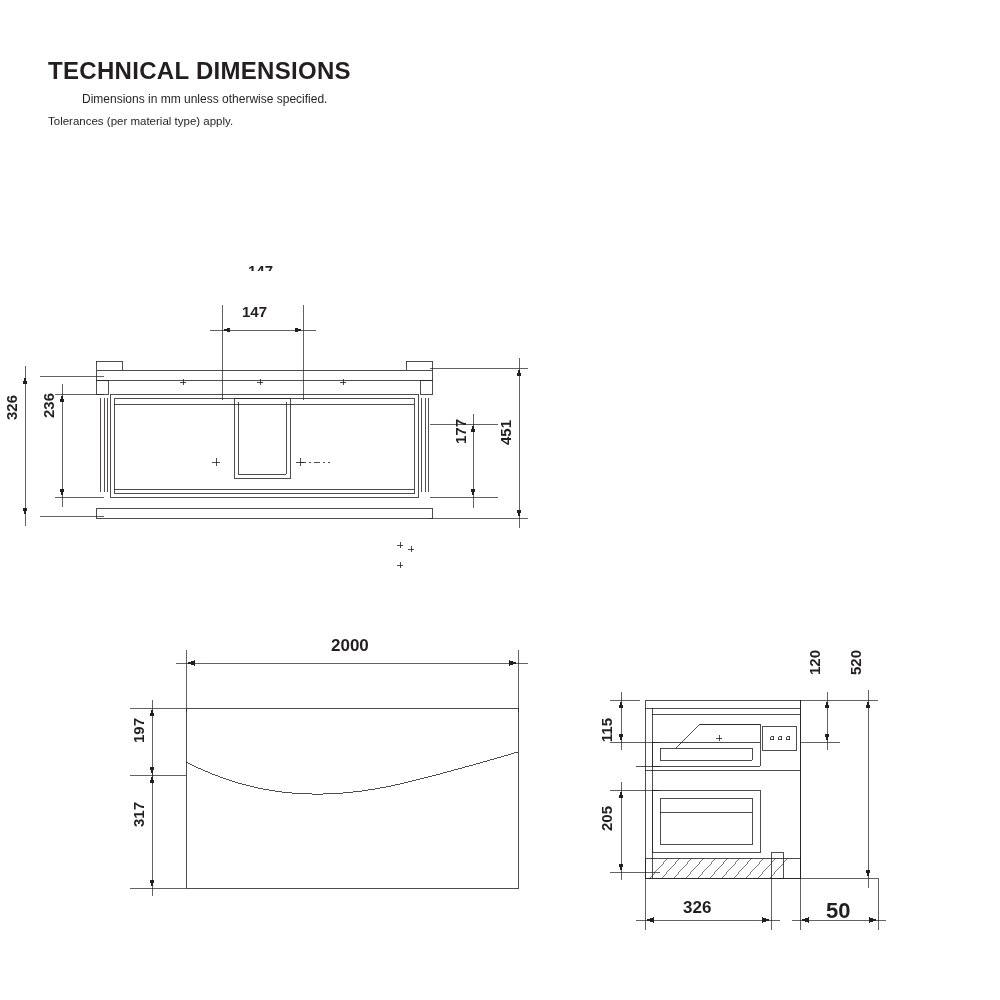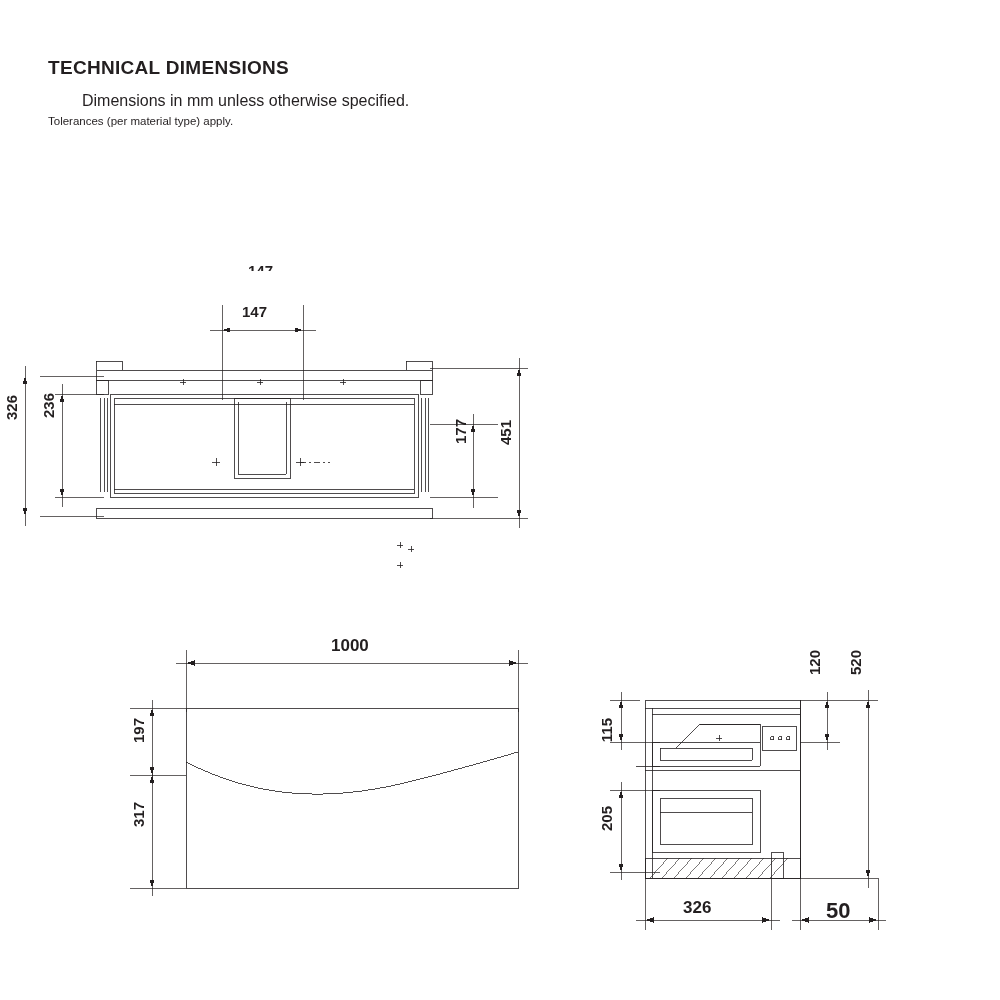--- a/index.html
+++ b/index.html
@@ -9,23 +9,23 @@
     font-family:"Liberation Sans", sans-serif;
     color:#231f20;
     position:relative;
     overflow:hidden;
   }
   .page{position:absolute;inset:0;}
 
   
   .title{
     position:absolute;left:48px;top:57px;
-    font-size:19px;font-weight:bold;letter-spacing:.3px;
-  }
-  .sub1{position:absolute;left:48px;top:92px;font-size:16px;padding-left:34px;}
+    font-size:24px;font-weight:bold;letter-spacing:.3px;
+  }
+  .sub1{position:absolute;left:48px;top:92px;font-size:12px;padding-left:34px;}
   .sub2{position:absolute;left:48px;top:115px;font-size:11.5px;text-align:center;}
 
   .brand{
     position:absolute;left:672px;top:118px;
     font-size:40px;font-weight:300;letter-spacing:-0.5px;
     color:#3b3b3b;
     font-family:"DejaVu Sans", sans-serif;
   }
   .brand .x{
     display:inline-block;position:relative;top:-9px;
@@ -291,21 +291,21 @@
   </svg>
 
   <div class="ghost" style="left:248px;top:262px;">147</div>
 
   <div class="dim" style="left:242px;top:303px;">147</div>
   <div class="vert" style="left:3px;top:395px;">326</div>
   <div class="vert" style="left:40px;top:393px;">236</div>
   <div class="vert" style="left:452px;top:419px;">177</div>
   <div class="vert" style="left:497px;top:420px;">451</div>
 
-  <div class="dim" style="left:331px;top:636px;font-size:17px;">1000</div>
+  <div class="dim" style="left:331px;top:636px;font-size:17px;">2000</div>
   <div class="vert" style="left:130px;top:718px;">197</div>
   <div class="vert" style="left:130px;top:802px;">317</div>
 
   <div class="vert" style="left:806px;top:650px;">120</div>
   <div class="vert" style="left:847px;top:650px;">520</div>
   <div class="vert" style="left:598px;top:718px;">115</div>
   <div class="vert" style="left:598px;top:806px;">205</div>
   <div class="dim" style="left:683px;top:898px;font-size:17px;">326</div>
   <div class="dim" style="left:826px;top:898px;font-size:22px;">50</div>
 

